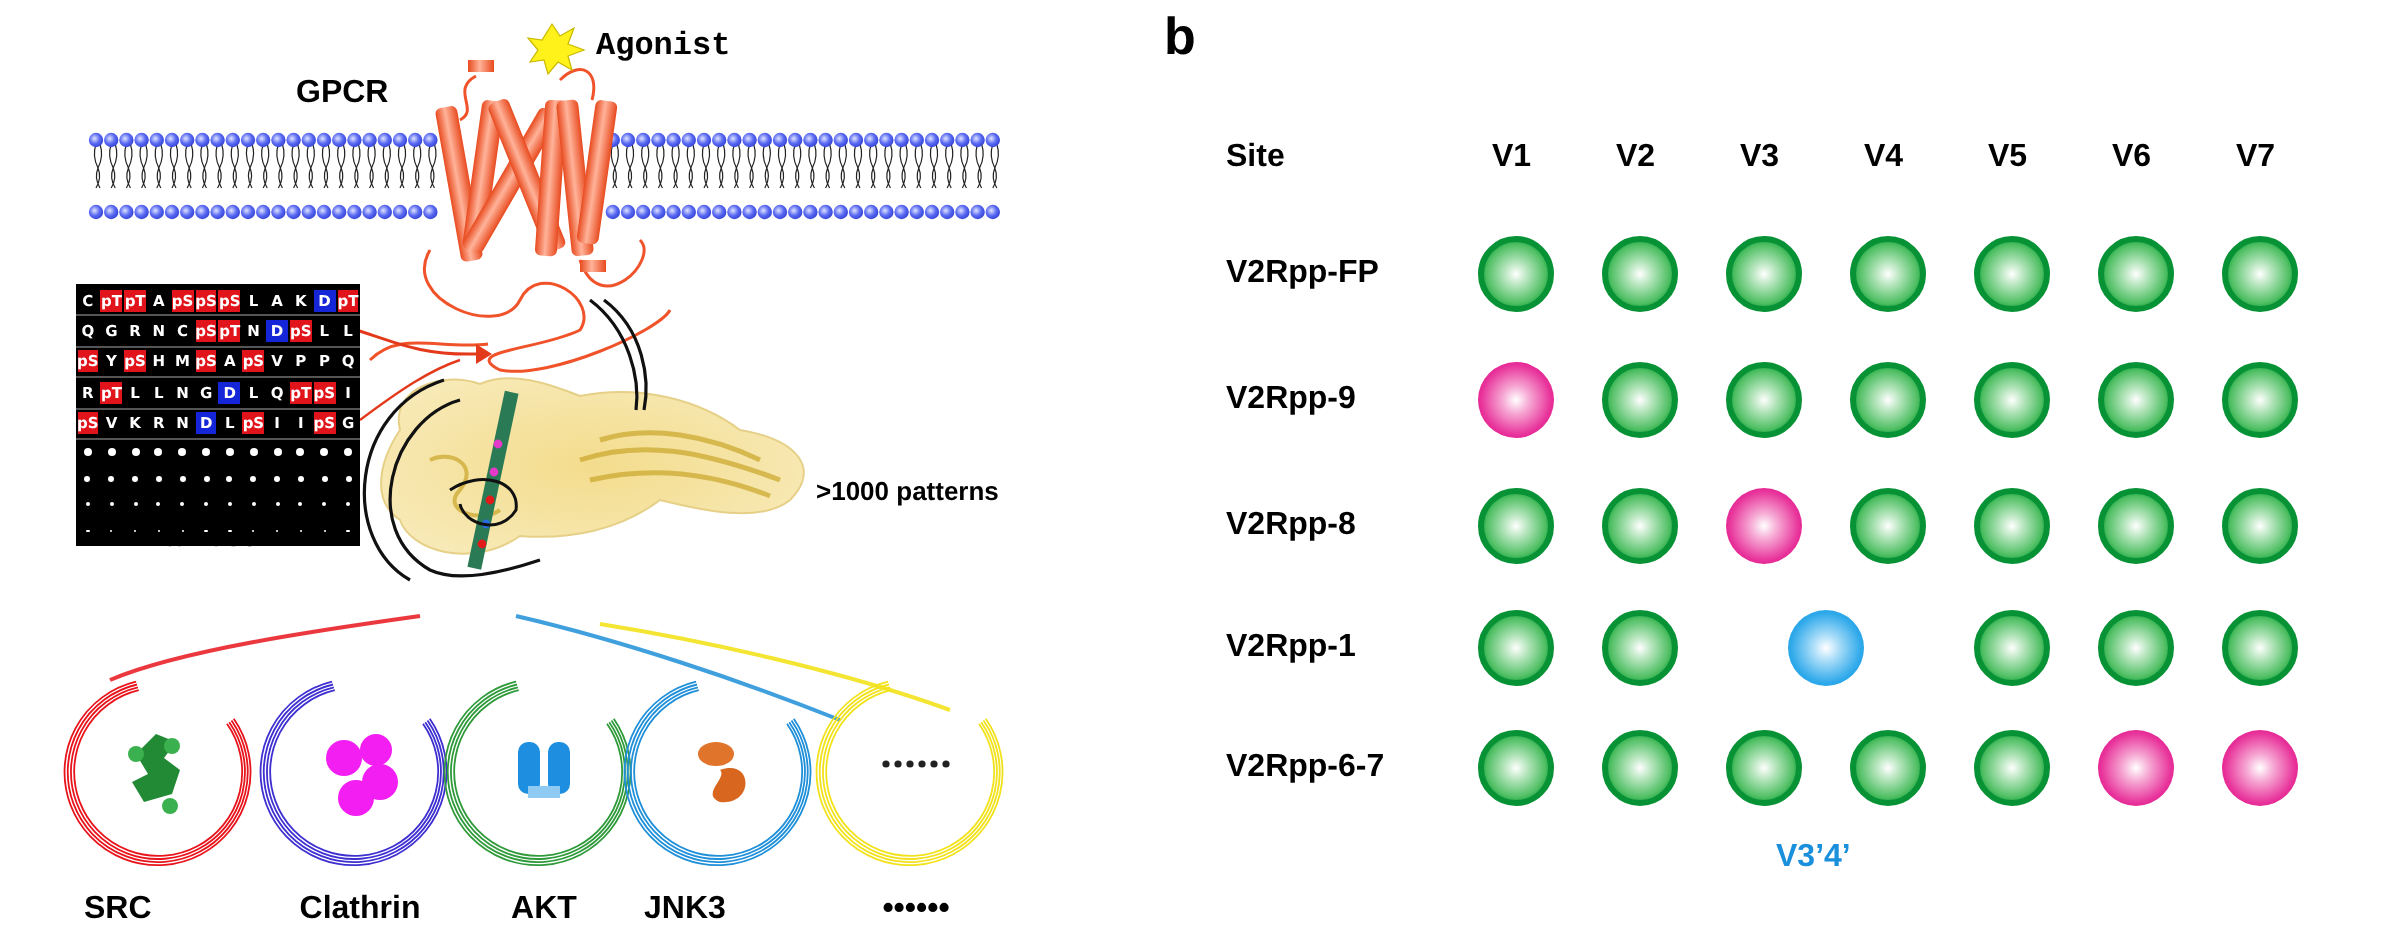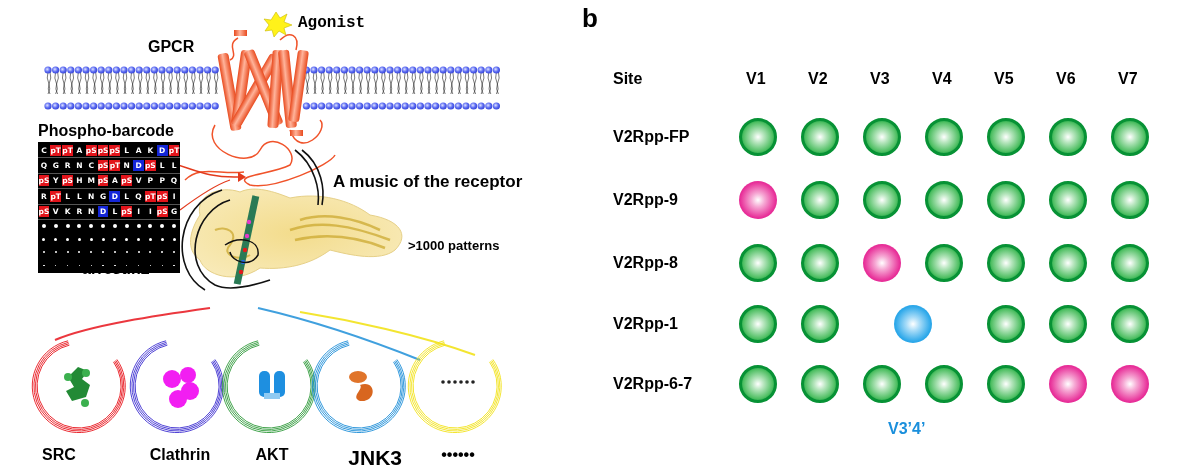--- a/index.html
+++ b/index.html
@@ -299,22 +299,20 @@
             <circle cx="461" cy="382" r="1.8" fill="#222"></circle>
             <circle cx="467" cy="382" r="1.8" fill="#222"></circle>
             <circle cx="473" cy="382" r="1.8" fill="#222"></circle>
           </g>
         </g>
       </g>
   </svg>
 
   <div class="lbl" style="left:148px;top:38px;font-size:16px;">GPCR</div>
   <div class="lbl" style="left:298px;top:14px;font-size:16px;font-family:Liberation Mono, monospace;">Agonist</div>
-  <div class="lbl" style="left:38px;top:122px;font-size:16px;">Phospho-barcode</div>
-  <div class="lbl" style="left:333px;top:172px;font-size:17px;">A music of the receptor</div>
   <div class="lbl" style="left:408px;top:238px;font-size:13px;">&gt;1000 patterns</div>
   <div class="lbl" style="left:82px;top:260px;font-size:16px;">arrestin2</div>
 
   <div class="barcode" id="barcode">
       <div class="bc-row">
         <span class="bc-cell">C</span>
         <span class="bc-cell ps">pT</span>
         <span class="bc-cell ps">pT</span>
         <span class="bc-cell">A</span>
         <span class="bc-cell ps">pS</span>
@@ -533,21 +531,21 @@
         <span class="bc-dot">
           <span style="width: 1.4px; height: 1.4px;"></span>
         </span>
       </div>
     </div>
 
   <div id="effLabels">
       <div class="lbl" style="left: 42px; width: 80px; text-align: left; top: 446px; font-size: 16px;">SRC</div>
       <div class="lbl" style="left: 140px; width: 80px; text-align: center; top: 446px; font-size: 16px;">Clathrin</div>
       <div class="lbl" style="left: 232px; width: 80px; text-align: center; top: 446px; font-size: 16px;">AKT</div>
-      <div class="lbl" style="left: 322px; width: 80px; text-align: right; top: 446px; font-size: 21px;">JNK3</div>
+      <div class="lbl" style="left: 322px; width: 80px; text-align: left; top: 446px; font-size: 16px;">JNK3</div>
       <div class="lbl" style="left: 418px; width: 80px; text-align: center; top: 446px; font-size: 16px;">••••••</div>
     </div>
 </div>
 
 <div id="panelB">
   <div class="lbl" style="left:12px;top:3px;font-size:26px;">b</div>
   <div class="site-hdr" style="left:43px;top:70px;">Site</div>
   <div id="siteHeaders">
       <div class="site-hdr" style="left: 176px; top: 70px;">V1</div>
       <div class="site-hdr" style="left: 238px; top: 70px;">V2</div>

